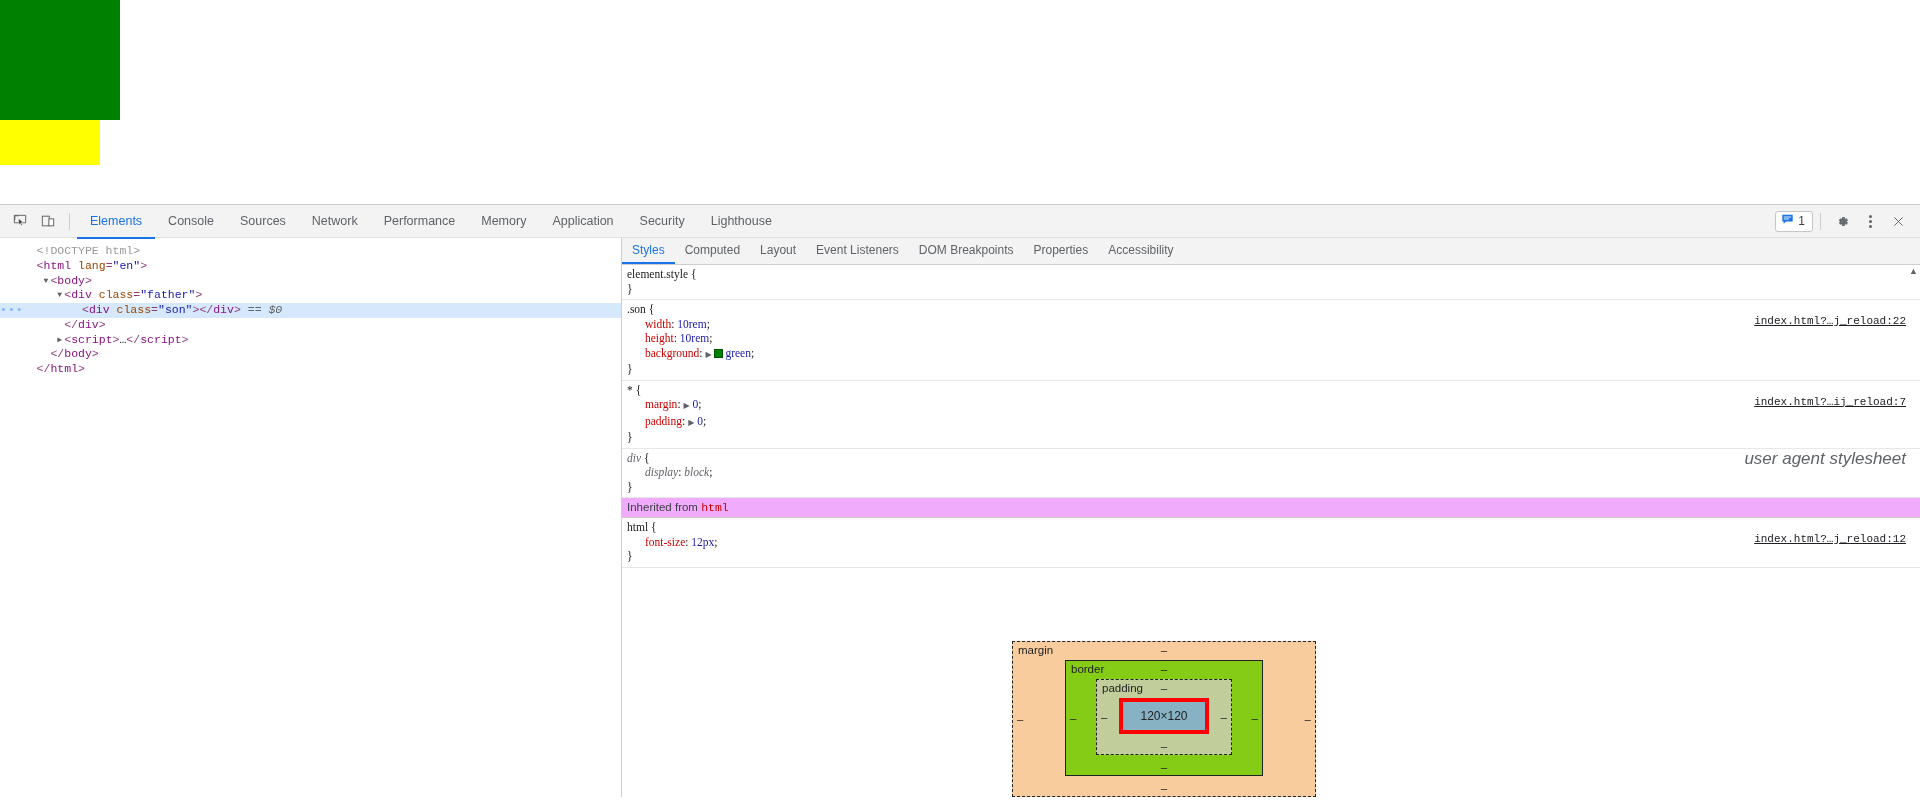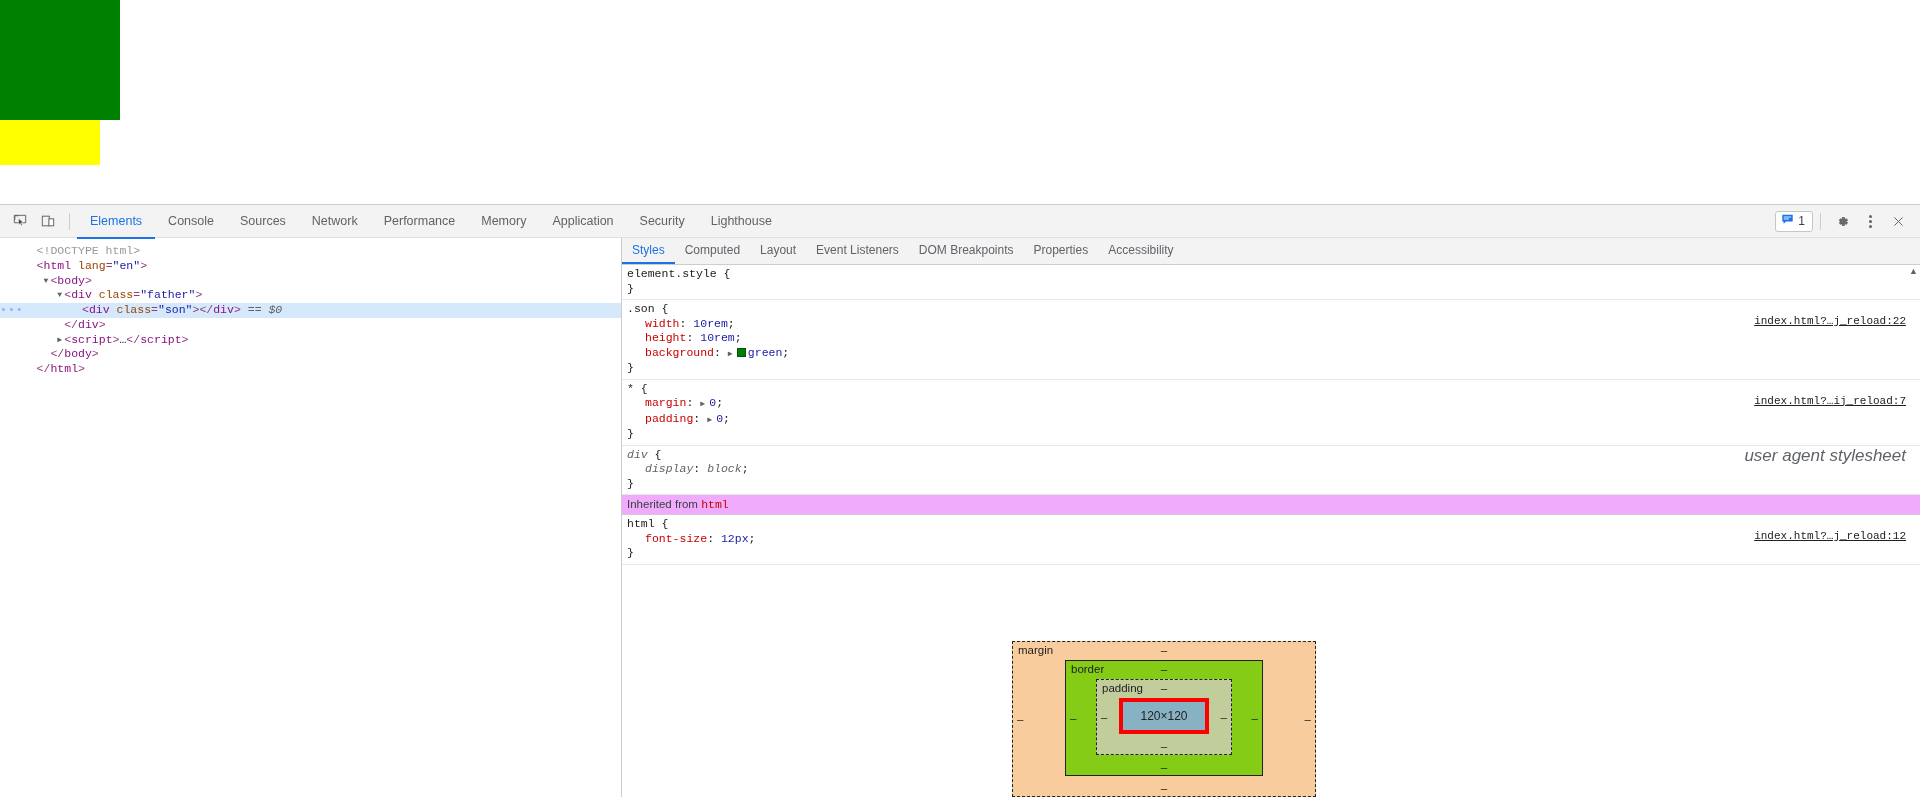--- a/index.html
+++ b/index.html
@@ -105,21 +105,21 @@
     font-family:"Liberation Mono", monospace; font-size:11.5px; color:#3c4043;
     padding:0 6px; cursor:pointer;
   }
   .fb-btn { padding:0 4px; cursor:pointer; display:flex; align-items:center; color:#5f6368; }
 
   #rules { flex:1 1 auto; overflow:auto; position:relative; background:#fff; }
   .rule {
     border-bottom:1px solid #e8e8e8; padding:2px 0 3px 0; position:relative;
     font-family:"Liberation Mono", monospace; font-size:11.5px; line-height:14.5px;
   }
-  .rule-line { white-space:pre; padding-left:5px; }
+  .rule-line { white-space:pre; padding-left:5px;font-family:Liberation Serif, serif; }
   .rule-line.indent { padding-left:23px; }
   .sel { color:#202124; }
   .rule.ua .sel, .rule.ua .prop, .rule.ua .pval { font-style:italic; color:#5f6368; }
   .prop { color:#c80000; }
   .pval { color:#1a1aa6; }
   .punct2 { color:#202124; }
   .src-link {
     position:absolute; right:14px; top:3px; font-family:"Liberation Mono", monospace;
     font-size:11px; color:#202124; text-decoration:underline; cursor:pointer;margin-top:11px;
   }

